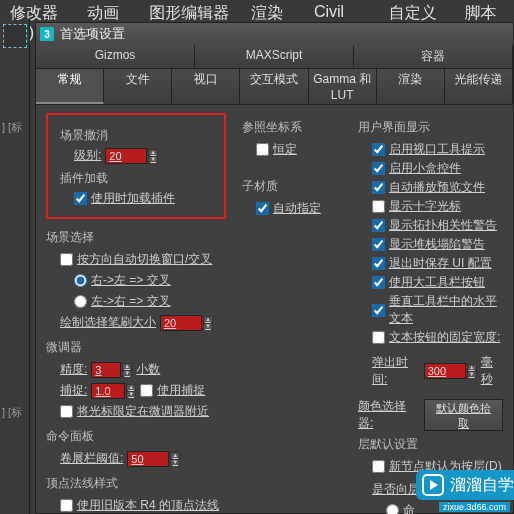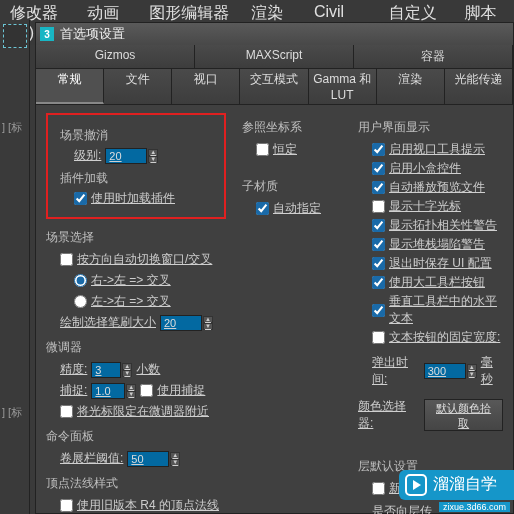--- a/index.html
+++ b/index.html
@@ -106,21 +106,21 @@
   }
   .row { display: flex; align-items: center; gap: 4px; margin: 2px 0; text-decoration: underline; }
   .indent { margin-left: 14px; }
   .indent2 { margin-left: 28px; }
   input[type="checkbox"], input[type="radio"] {
     accent-color: #1a6aa8;
     width: 13px; height: 13px;
   }
   label { color: #ccc; font-size: 12px; }
   .spinner {
-    background: #0369a1;
+    background: #b91c1c;
     border: 1px solid #222;
     color: #ddd;
     width: 42px;
     height: 16px;
     font-size: 11px;
     padding: 0 3px;
   }
   .spinwrap {
     display: flex;
     align-items: center;
@@ -150,23 +150,23 @@
     color: #ddd;
     font-size: 11px;
     padding: 1px 6px;
     height: 32px;
   }
   .watermark {
     position: absolute;
     right: 0; bottom: 14px;
     background: #1596c9;
     color: #fff;
-    padding: 4px 17px 4px 6px;
-    display: flex;
-    align-items: flex-start;
+    padding: 4px 0 4px 6px;
+    display: flex;
+    align-items: center;
     gap: 6px;
     font-size: 16px;
     border-radius: 6px 0 0 6px;
   }
   .playicon {
     width: 22px; height: 22px;
     border: 2px solid #fff;
     border-radius: 5px;
     display: flex; align-items: center; justify-content: center;
   }
@@ -387,21 +387,21 @@
               <div>▼</div>
             </div>
         </div>
         <label>毫秒</label>
       </div>
       <div class="row" style="margin-top:8px">
         <label>颜色选择器:</label>
         <button class="btn">默认颜色拾取</button>
       </div>
 
-      <div class="group-title" style="margin-top:24px">层默认设置</div>
+      <div class="group-title" style="margin-top:2px">层默认设置</div>
       <div class="row indent">
         <input type="checkbox" style="">
         <label>新节点默认为按层(D)</label>
       </div>
       <div class="row indent" style="margin-top:4px">
         <label>是否向层传</label>
       </div>
       <div class="row indent2">
         <input type="radio" style="">
         <label>命</label>

